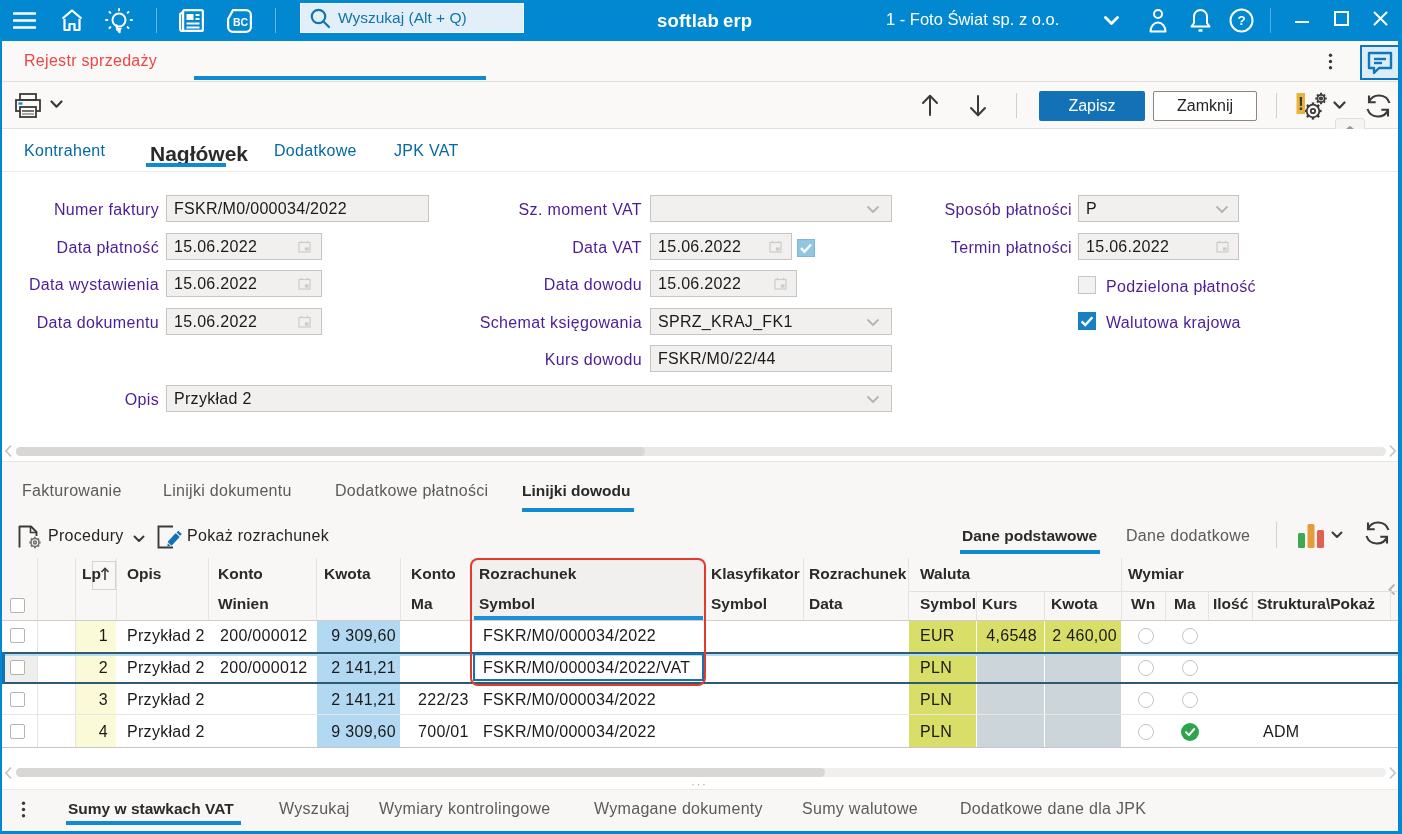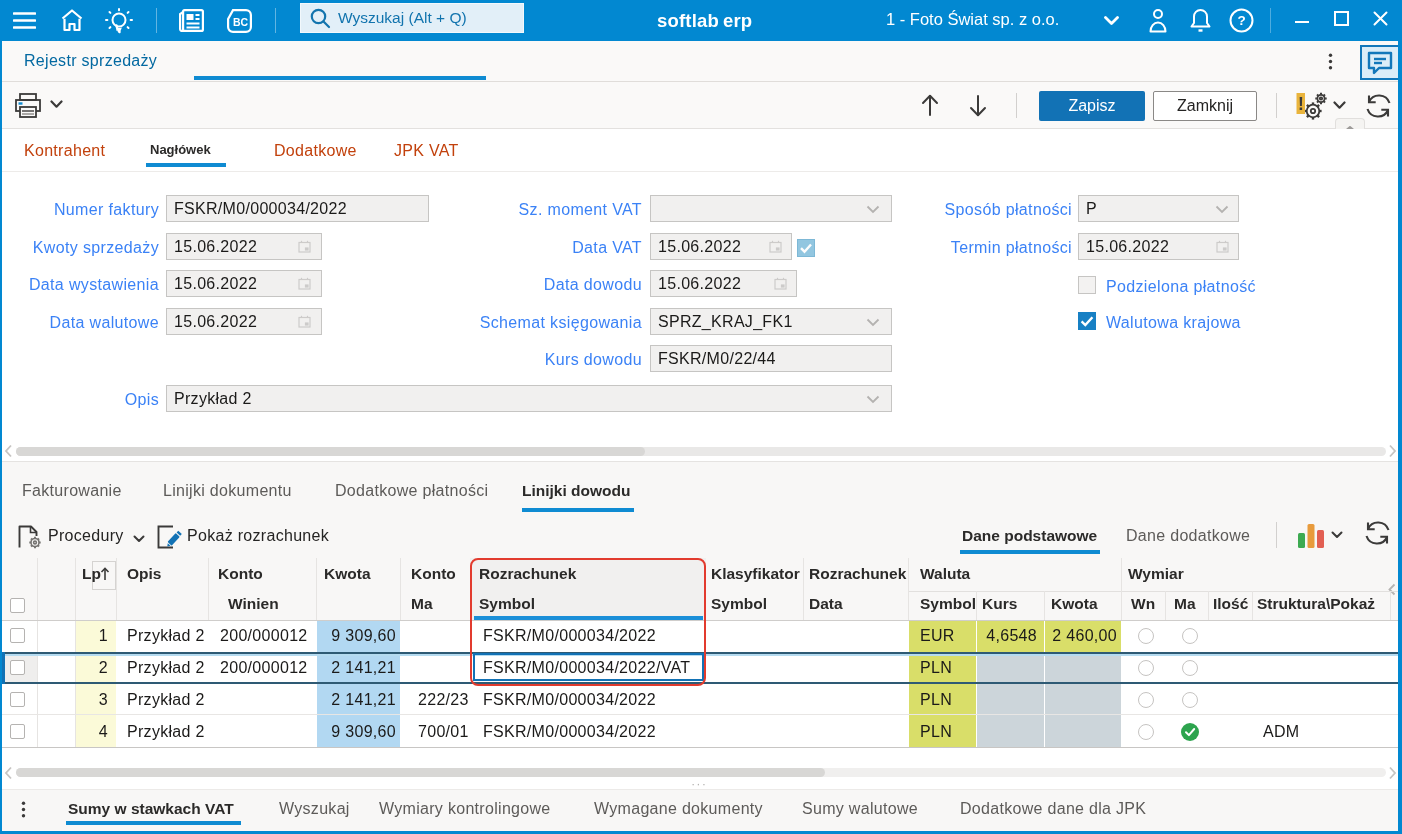--- a/index.html
+++ b/index.html
@@ -23,26 +23,26 @@
 
 
 #toolbar { position:absolute; left:2px; top:82px; width:1398px; height:47px; background:#faf9f8; border-bottom:1px solid #e3e1df; }
 .tbsep { position:absolute; top:11px; width:1px; height:25px; background:#d2d0ce; }
 #btn-zapisz { position:absolute; left:1037px; top:9px; width:106px; height:30px; background:#1272b5; color:#fff; font-size:16px; text-align:center; line-height:29px; border-radius:2px; }
 #btn-zamknij { position:absolute; left:1151px; top:9px; width:104px; height:30px; background:#fff; border:1px solid #8a8886; color:#252423; font-size:16px; text-align:center; line-height:27px; border-radius:2px; }
 #collapse-tab { position:absolute; left:1333px; top:36px; width:30px; height:11px; background:#f5f4f2; border:1px solid #e1dfdd; border-bottom:none; border-radius:4px 4px 0 0; }
 
 
 #formtabs { position:absolute; left:2px; top:129px; width:1398px; height:43px; background:#fff; border-bottom:1px solid #edebe9; }
-.ftab { position:absolute; top:13px; font-size:16px; letter-spacing:0.3px; color:#c2410c; }
+.ftab { position:absolute; top:13px; font-size:16px; letter-spacing:0.3px; color:#0369a1; }
 #ntab-underline { position:absolute; left:144px; top:34px; width:80px; height:4px; background:#0f8bd2; }
 
 
 #form { position:absolute; left:2px; top:173px; width:1398px; height:272px; background:#fff; }
-.flabel { position:absolute; font-size:16px; letter-spacing:0.35px; color:#3b82f6; text-align:right; white-space:nowrap; }
+.flabel { position:absolute; font-size:16px; letter-spacing:0.35px; color:#4c1d95; text-align:right; white-space:nowrap; }
 .ffield { position:absolute; height:27px; background:#f1f0ef; border:1px solid #c6c5c3; font-size:16px; letter-spacing:0.3px; color:#1b1a19; line-height:25px; padding-left:7px; white-space:nowrap; }
 .cal { position:absolute; width:13px; height:13px; opacity:0.5; }
 .fcheck { position:absolute; width:18px; height:18px; }
 
 
 .hscroll-thumb { position:absolute; height:9px; background:#d8d7d5; border-radius:5px; }
 
 
 #lowerband { position:absolute; left:2px; top:461px; width:1398px; height:97px; background:#f8f7f6; border-top:1px solid #e5e3e1; }
 .ltab { position:absolute; top:20px; font-size:16px; letter-spacing:0.3px; color:#5d5b59; }
@@ -154,21 +154,21 @@
       <rect x="1" y="1" width="13" height="13" fill="none" stroke="#fff" stroke-width="2"></rect>
     </svg>
   <svg class="abs" style="left:1373px;top:11px" width="15" height="15" viewBox="0 0 15 15">
       <g stroke="#fff" stroke-width="2" stroke-linecap="round">
         <line x1="1.5" y1="1.5" x2="13.5" y2="13.5"></line>
         <line x1="13.5" y1="1.5" x2="1.5" y2="13.5"></line>
       </g>
     </svg>
 </div>
 <div id="tabbar">
-  <div class="mtab" style="left:22px;color:#0369a1">Rejestr sprzedaży</div>
+  <div class="mtab" style="left:22px;color:#ef4444">Rejestr sprzedaży</div>
   <div id="tabunderline"></div>
 
   <svg class="abs" style="left:1325px;top:12px" width="7" height="17" viewBox="0 0 7 17">
       <g fill="#3b3a39">
         <circle cx="3.5" cy="2.2" r="1.7"></circle>
         <circle cx="3.5" cy="8.5" r="1.7"></circle>
         <circle cx="3.5" cy="14.8" r="1.7"></circle>
       </g>
     </svg>
   <div id="commentbtn">
@@ -255,48 +255,48 @@
       </g>
     </svg>
   <div id="collapse-tab">
     <svg style="margin-left:7px;margin-top:2px" width="14" height="7" viewBox="0 0 14 7">
         <path d="M1.5 5.5 L7 1 L12.5 5.5" fill="none" stroke="#9d9b99" stroke-width="2" stroke-linecap="round" stroke-linejoin="round"></path>
       </svg>
   </div>
 </div>
 <div id="formtabs">
   <div class="ftab" style="left:22px">Kontrahent</div>
-  <div class="ftab" style="left:148px;font-weight:bold;letter-spacing:0;font-size:13px;color:#2b2a29">Nagłówek</div>
+  <div class="ftab" style="left:148px;font-weight:bold;letter-spacing:0;font-size:21px;color:#2b2a29">Nagłówek</div>
   <div class="ftab" style="left:272px">Dodatkowe</div>
   <div class="ftab" style="left:392px">JPK VAT</div>
   <div id="ntab-underline"></div>
 </div>
 <div id="form">
 
   <div class="flabel" style="right:1241px;top:28px">Numer faktury</div>
   <div class="ffield" style="left:164px;top:22px;width:263px">FSKR/M0/000034/2022</div>
-  <div class="flabel" style="right:1241px;top:66px">Kwoty sprzedaży</div>
+  <div class="flabel" style="right:1241px;top:66px">Data płatność</div>
   <div class="ffield" style="left:164px;top:60px;width:156px">15.06.2022<svg class="cal" style="right:10px;top:6px" width="13" height="13" viewBox="0 0 13 13">
         <g fill="none" stroke="#aaa8a6" stroke-width="1.2">
           <rect x="1" y="2.5" width="11" height="9.5"></rect>
           <line x1="3.5" y1="0.8" x2="3.5" y2="3"></line>
           <line x1="9.5" y1="0.8" x2="9.5" y2="3"></line>
           <rect x="7.5" y="8" width="2.5" height="2" fill="#aaa8a6"></rect>
         </g>
       </svg></div>
   <div class="flabel" style="right:1241px;top:103px">Data wystawienia</div>
   <div class="ffield" style="left:164px;top:97px;width:156px">15.06.2022<svg class="cal" style="right:10px;top:6px" width="13" height="13" viewBox="0 0 13 13">
         <g fill="none" stroke="#aaa8a6" stroke-width="1.2">
           <rect x="1" y="2.5" width="11" height="9.5"></rect>
           <line x1="3.5" y1="0.8" x2="3.5" y2="3"></line>
           <line x1="9.5" y1="0.8" x2="9.5" y2="3"></line>
           <rect x="7.5" y="8" width="2.5" height="2" fill="#aaa8a6"></rect>
         </g>
       </svg></div>
-  <div class="flabel" style="right:1241px;top:141px">Data walutowe</div>
+  <div class="flabel" style="right:1241px;top:141px">Data dokumentu</div>
   <div class="ffield" style="left:164px;top:135px;width:156px">15.06.2022<svg class="cal" style="right:10px;top:6px" width="13" height="13" viewBox="0 0 13 13">
         <g fill="none" stroke="#aaa8a6" stroke-width="1.2">
           <rect x="1" y="2.5" width="11" height="9.5"></rect>
           <line x1="3.5" y1="0.8" x2="3.5" y2="3"></line>
           <line x1="9.5" y1="0.8" x2="9.5" y2="3"></line>
           <rect x="7.5" y="8" width="2.5" height="2" fill="#aaa8a6"></rect>
         </g>
       </svg></div>
 
   <div class="flabel" style="right:758px;top:28px">Sz. moment VAT</div>
@@ -441,21 +441,21 @@
   <div class="cbx" style="left:10px;top:40px"></div>
   <div class="hcell" style="left:82px;top:7px">Lp</div>
   <svg class="abs" style="left:100px;top:9px" width="10" height="14" viewBox="0 0 10 14">
       <g stroke="#3b3a39" stroke-width="1.6" fill="none">
         <line x1="5" y1="2" x2="5" y2="13"></line>
         <path d="M1.5 5 L5 1.5 L8.5 5"></path>
       </g>
     </svg>
   <div class="hcell" style="left:127px;top:7px">Opis</div>
   <div class="hcell" style="left:218px;top:7px">Konto</div>
-  <div class="hcell" style="left:228px;top:37px">Winien</div>
+  <div class="hcell" style="left:218px;top:37px">Winien</div>
   <div class="hcell" style="left:324px;top:7px">Kwota</div>
   <div class="hcell" style="left:411px;top:7px">Konto</div>
   <div class="hcell" style="left:411px;top:37px">Ma</div>
   <div class="hcell" style="left:479px;top:7px">Rozrachunek</div>
   <div class="hcell" style="left:479px;top:37px">Symbol</div>
   <div class="hcell" style="left:711px;top:7px">Klasyfikator</div>
   <div class="hcell" style="left:711px;top:37px">Symbol</div>
   <div class="hcell" style="left:809px;top:7px">Rozrachunek</div>
   <div class="hcell" style="left:809px;top:37px">Data</div>
   <div class="hcell" style="left:920px;top:7px">Waluta</div>

